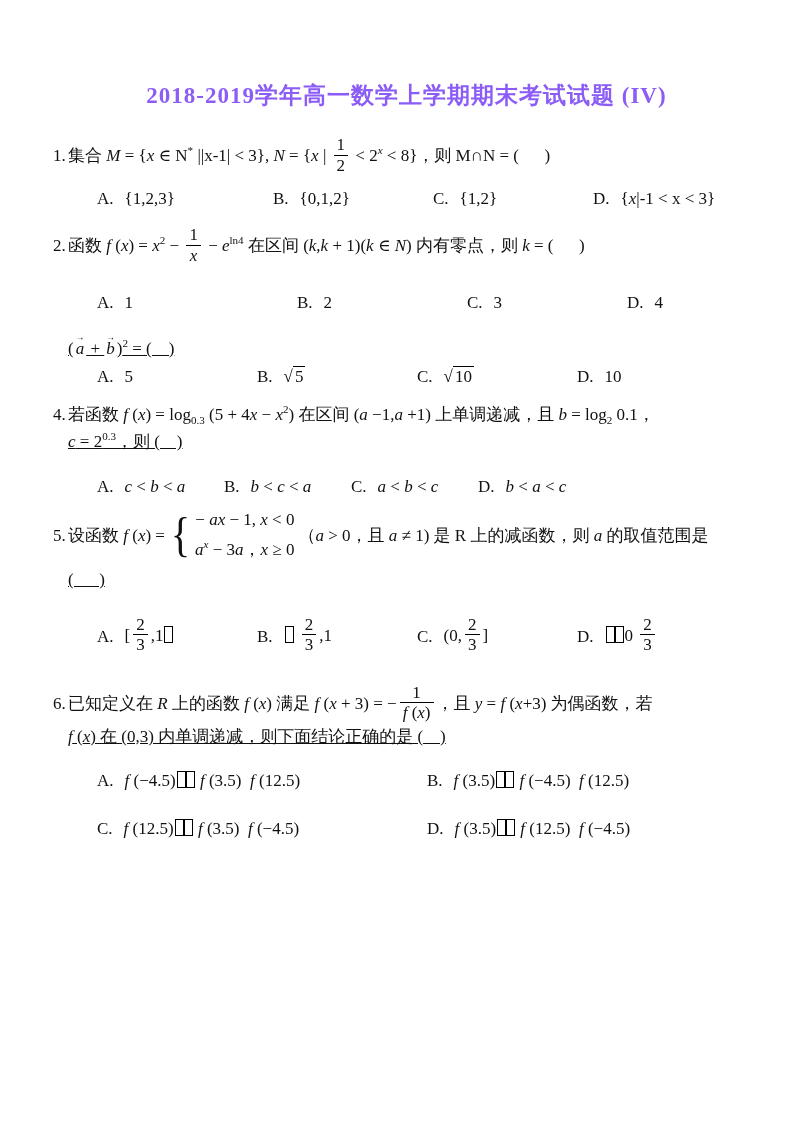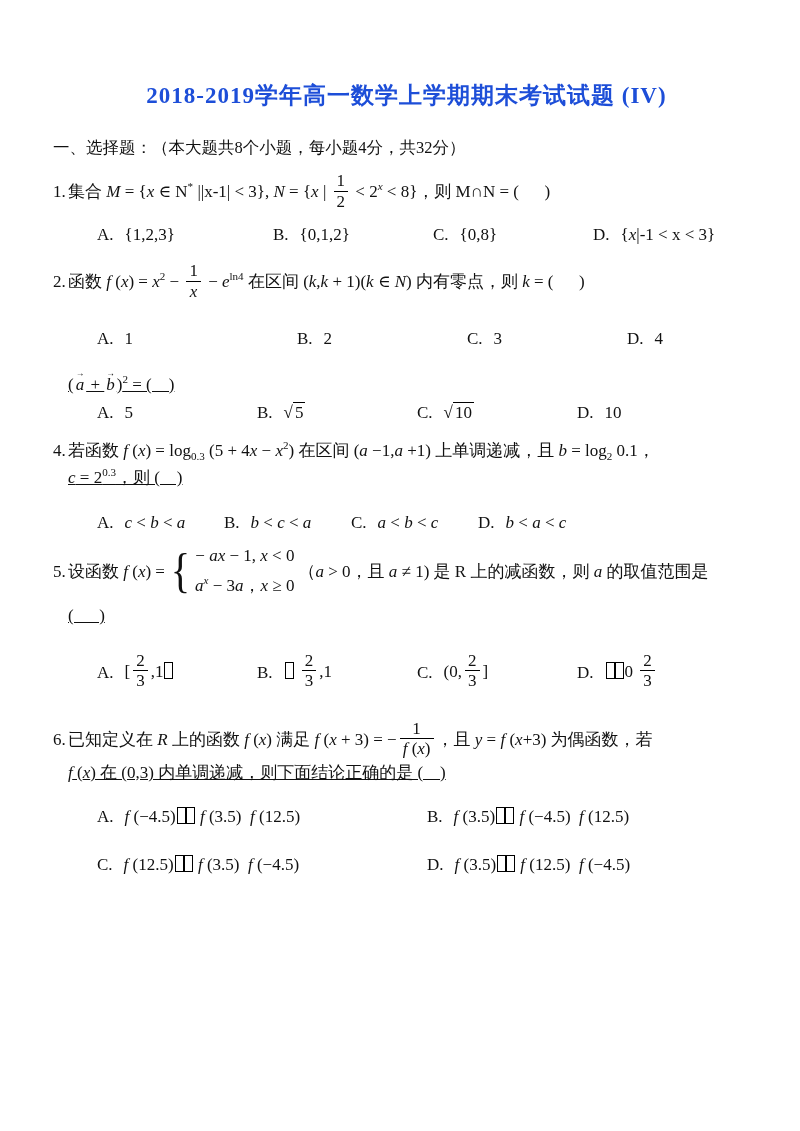--- a/index.html
+++ b/index.html
@@ -61,37 +61,36 @@
          vertical-align:middle;line-height:0.85;transform:scaleX(0.85);
          margin-right:3px;position:relative;top:-2px;}
   .cases{display:inline-block;vertical-align:middle;text-align:right;
          position:relative;top:-2px;margin-right:4px;}
   .crow{display:block;line-height:1.8;}
 </style>
 </head>
 <body>
 
 <div class="page">
-  <h1 class="doc-title" style="color: #1d4ed8;">2018-2019学年高一数学上学期期末考试试题 (IV)</h1>
-  <div class="section-heading">一、选择题：（本大题共8个小题，每小题4分，共32分）</div>
+  <h1 class="doc-title" style="color: #8b5cf6;">2018-2019学年高一数学上学期期末考试试题 (IV)</h1>
   <div>
       <div class="question q1">
         <div class="stem-line"><span class="qnum">1. </span><span class="stem-text">集合 <i>M</i> = {<i>x</i> ∈ N<sup>*</sup> ||x-1| &lt; 3}, <i>N</i> = {<i>x</i> | <span class="frac"><span class="fn">1</span><span class="fd">2</span></span> &lt; 2<sup><i>x</i></sup> &lt; 8}，则 M∩N = (&nbsp;&nbsp;&nbsp;&nbsp;&nbsp;&nbsp;)</span></div>
         <div class="options-row">
           <span class="opt">
             <span class="opt-label">A.</span>
             <span class="opt-body">{1,2,3}</span>
           </span>
           <span class="opt">
             <span class="opt-label">B.</span>
             <span class="opt-body">{0,1,2}</span>
           </span>
           <span class="opt">
             <span class="opt-label">C.</span>
-            <span class="opt-body">{0,8}</span>
+            <span class="opt-body">{1,2}</span>
           </span>
           <span class="opt">
             <span class="opt-label">D.</span>
             <span class="opt-body">{<i>x</i>|-1 &lt; x &lt; 3}</span>
           </span>
         </div>
       </div>
       <div class="question q2">
         <div class="stem-line"><span class="qnum">2. </span><span class="stem-text">函数 <i>f</i> (<i>x</i>) = <i>x</i><sup>2</sup> − <span class="frac"><span class="fn">1</span><span class="fd"><i>x</i></span></span> − <i>e</i><sup>ln4</sup> 在区间 (<i>k</i>,<i>k</i> + 1)(<i>k</i> ∈ <i>N</i>) 内有零点，则 <i>k</i> = (&nbsp;&nbsp;&nbsp;&nbsp;&nbsp;&nbsp;)</span></div>
         <div class="options-row">

